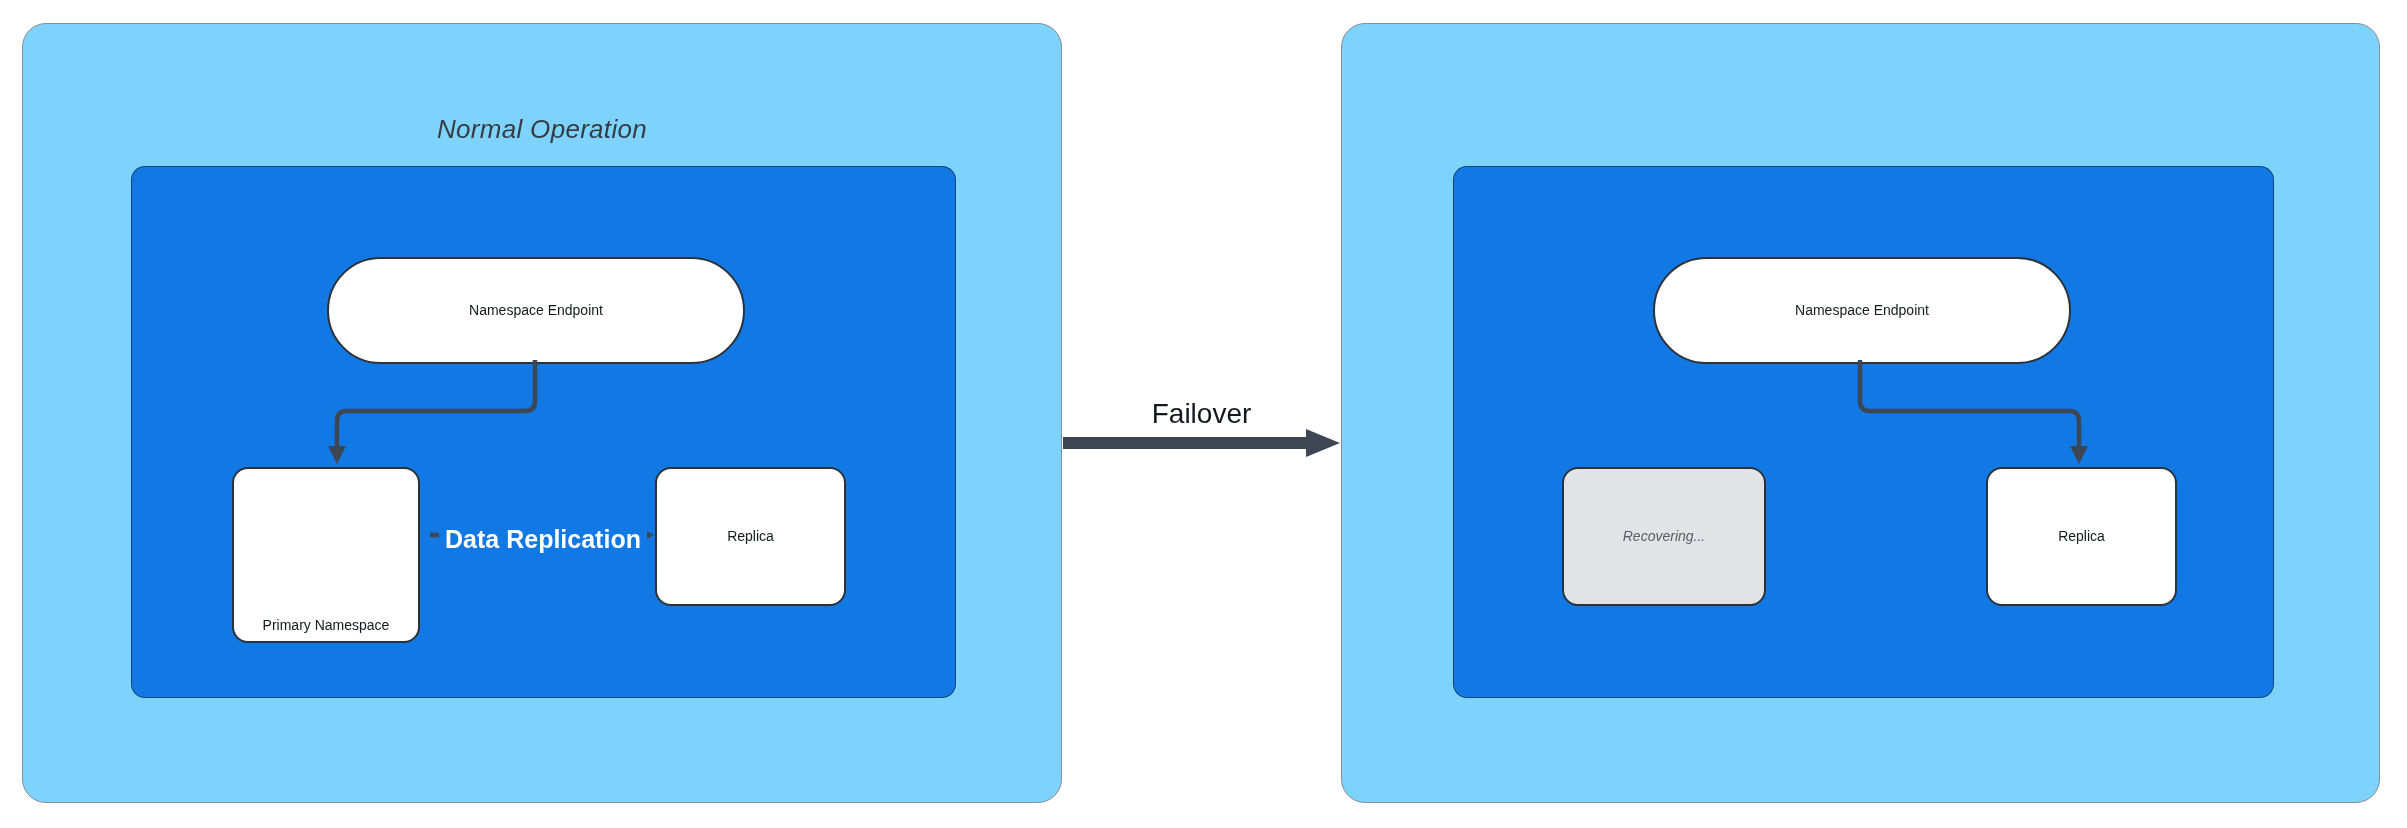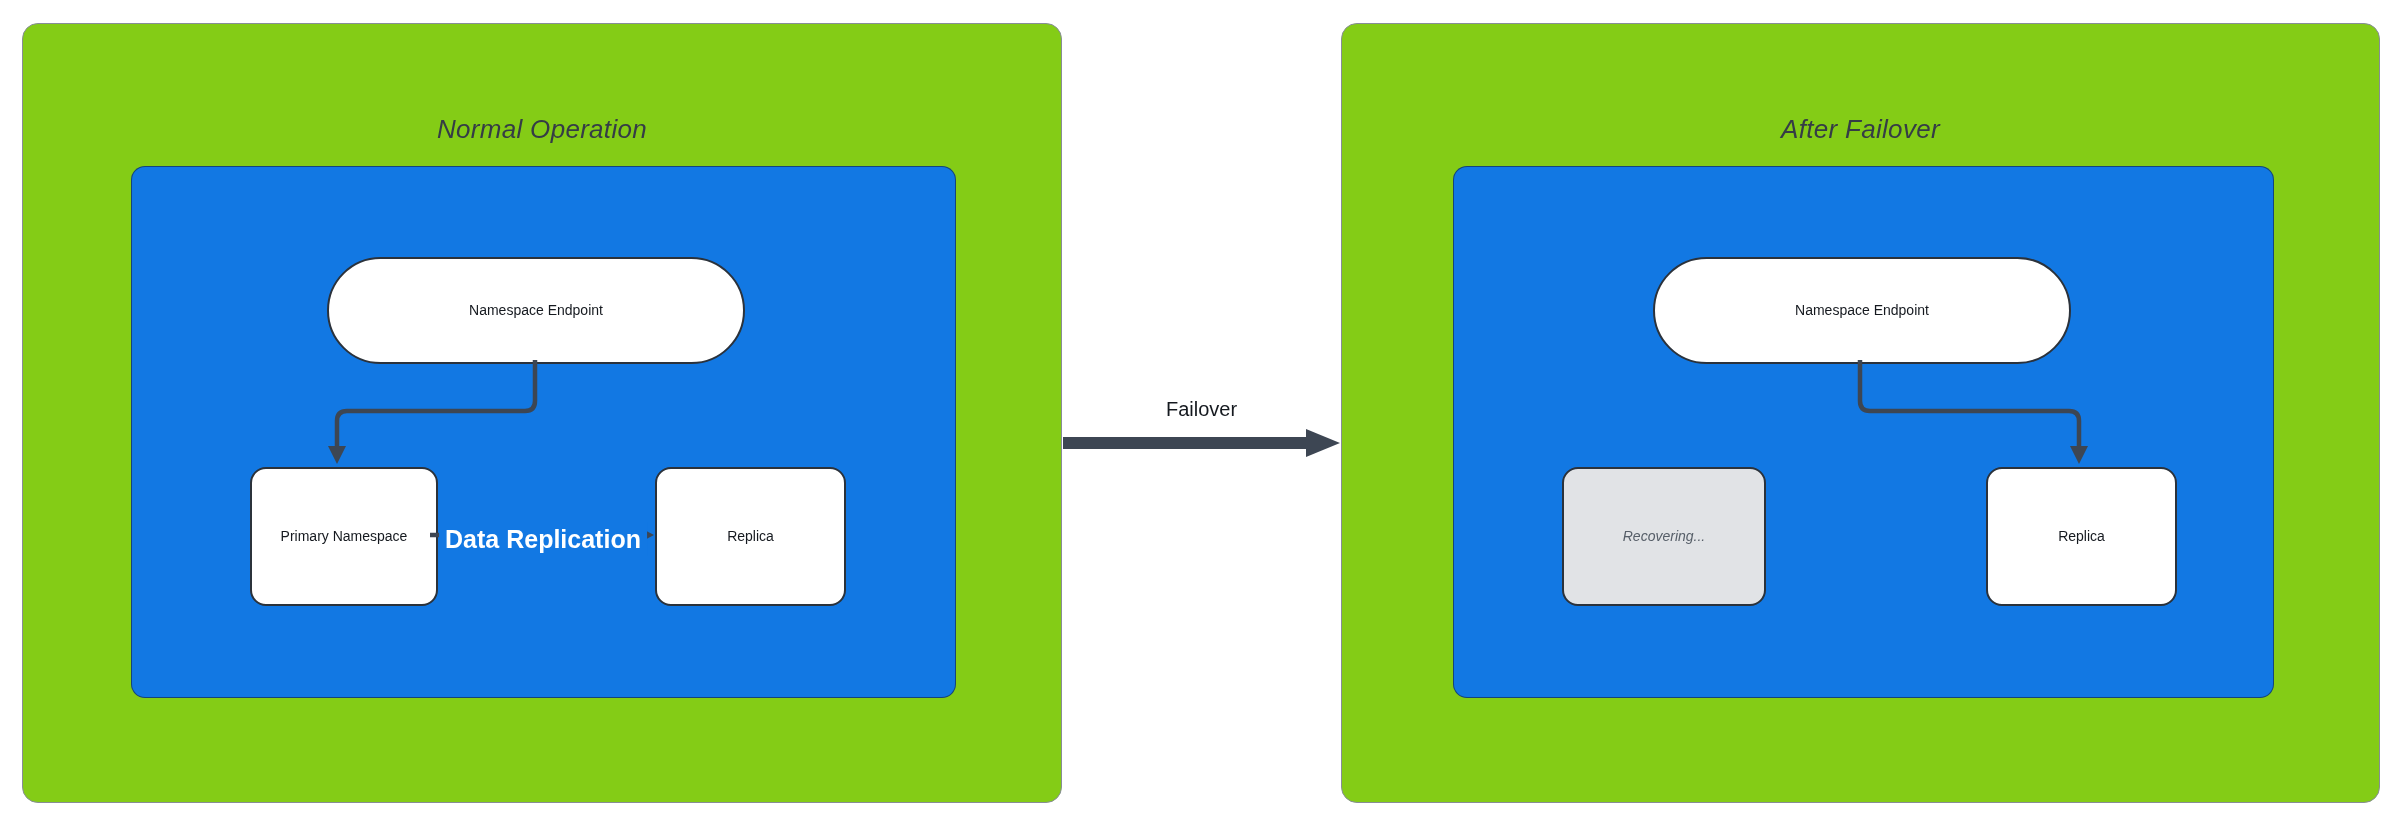--- a/index.html
+++ b/index.html
@@ -1,22 +1,22 @@
 <!DOCTYPE html>
 <html style="--canvas-bg: #ffffff; --panel-border: #878d96; --cluster-fill: #1278e3; --node-fill: #ffffff; --node-border: #2b323b; --node-text: #15191f; --title-text: #353c46; --connector: #3d4653; --edge-label-text: #ffffff; --recovering-fill: #e1e3e6; --recovering-text: #565e68;"><head>
 <meta charset="utf-8">
 <title>Diagram</title>
 <style>
   html,body{margin:0;padding:0;background:var(--canvas-bg,#ffffff);}
   *{box-sizing:border-box;}
   body{font-family:"Liberation Sans","DejaVu Sans",sans-serif;}
   .canvas{position:relative;width:2407px;height:828px;background:var(--canvas-bg,#ffffff);overflow:hidden;}
 
-  .panel{position:absolute;top:23px;height:780px;background:#84cc16;
-         border:1.3px solid var(--panel-border,#878d96);border-radius:16px;}
+  .panel{position:absolute;top:23px;height:780px;background:#7dd3fc;
+         border:1.3px solid var(--panel-border,#878d96);border-radius:24px;}
   .panel-left{left:22px;width:1040px;}
   .panel-right{left:1341px;width:1039px;}
 
   .panel-title{position:absolute;top:90px;left:0;width:100%;text-align:center;
                font-style:italic;font-size:26px;letter-spacing:.3px;
                color:var(--title-text,#353c46);}
 
   .cluster{position:absolute;background:var(--cluster-fill,#1278e3);
            border:1px solid rgba(22,28,36,.55);border-radius:14px;}
   .cluster-left{left:108px;top:142px;width:825px;height:532px;}
@@ -26,41 +26,41 @@
         text-align:center;background:var(--node-fill,#ffffff);
         border:2px solid var(--node-border,#2b323b);
         color:var(--node-text,#15191f);font-size:14px;line-height:1.35;}
   .node.pill{border-radius:54px;}
   .node.rect{border-radius:16px;padding:6px 14px;}
   .node.ghost{background:var(--recovering-fill,#e1e3e6);
               color:var(--recovering-text,#565e68);font-style:italic;}
 
   
   .ep-left{left:195px;top:90px;width:418px;height:107px;}
-  .primary{left:118px;top:300px;width:188px;height:139px;}
+  .primary{left:100px;top:300px;width:188px;height:176px;align-items:flex-end;}
   .replica-left{left:523px;top:300px;width:191px;height:139px;}
   
   .ep-right{left:199px;top:90px;width:418px;height:107px;}
   .recovering{left:108px;top:300px;width:204px;height:139px;}
   .replica-right{left:532px;top:300px;width:191px;height:139px;}
 
   .connector-layer{position:absolute;left:0;top:0;width:2407px;height:828px;
                    pointer-events:none;z-index:5;}
   .connector{fill:none;stroke:var(--connector,#3d4653);stroke-width:4.5px;}
   .connector-thick{fill:none;stroke:var(--connector,#3d4653);stroke-width:12px;}
   .arrowhead{fill:var(--connector,#3d4653);stroke:none;}
 
   .edge-label{position:absolute;z-index:6;transform:translate(-50%,-50%);
               background:var(--cluster-fill,#1278e3);
               color:var(--edge-label-text,#ffffff);font-weight:bold;
               font-size:25px;padding:2px 6px;white-space:nowrap;}
   .edge-label-pos{left:411px;top:372px;}
 
   .failover-label{position:absolute;left:1062px;top:398px;width:279px;z-index:6;
-                  text-align:center;font-size:20px;color:var(--node-text,#15191f);}
+                  text-align:center;font-size:28px;color:var(--node-text,#15191f);}
 </style>
 </head>
 <body>
 
 <div class="canvas">
 
   <div class="panel panel-left">
     <div class="panel-title">Normal Operation</div>
 
     <div class="cluster cluster-left">
@@ -71,21 +71,20 @@
         <span>Primary Namespace</span>
       </div>
       <div class="node rect replica-left">
         <span>Replica</span>
       </div>
       <span class="edge-label edge-label-pos">Data Replication</span>
     </div>
   </div>
 
   <div class="panel panel-right">
-    <div class="panel-title">After Failover</div>
 
     <div class="cluster cluster-right">
       <div class="node pill ep-right">
         <span>Namespace Endpoint</span>
       </div>
       <div class="node rect ghost recovering">
         <span>Recovering...</span>
       </div>
       <div class="node rect replica-right">
         <span>Replica</span>

